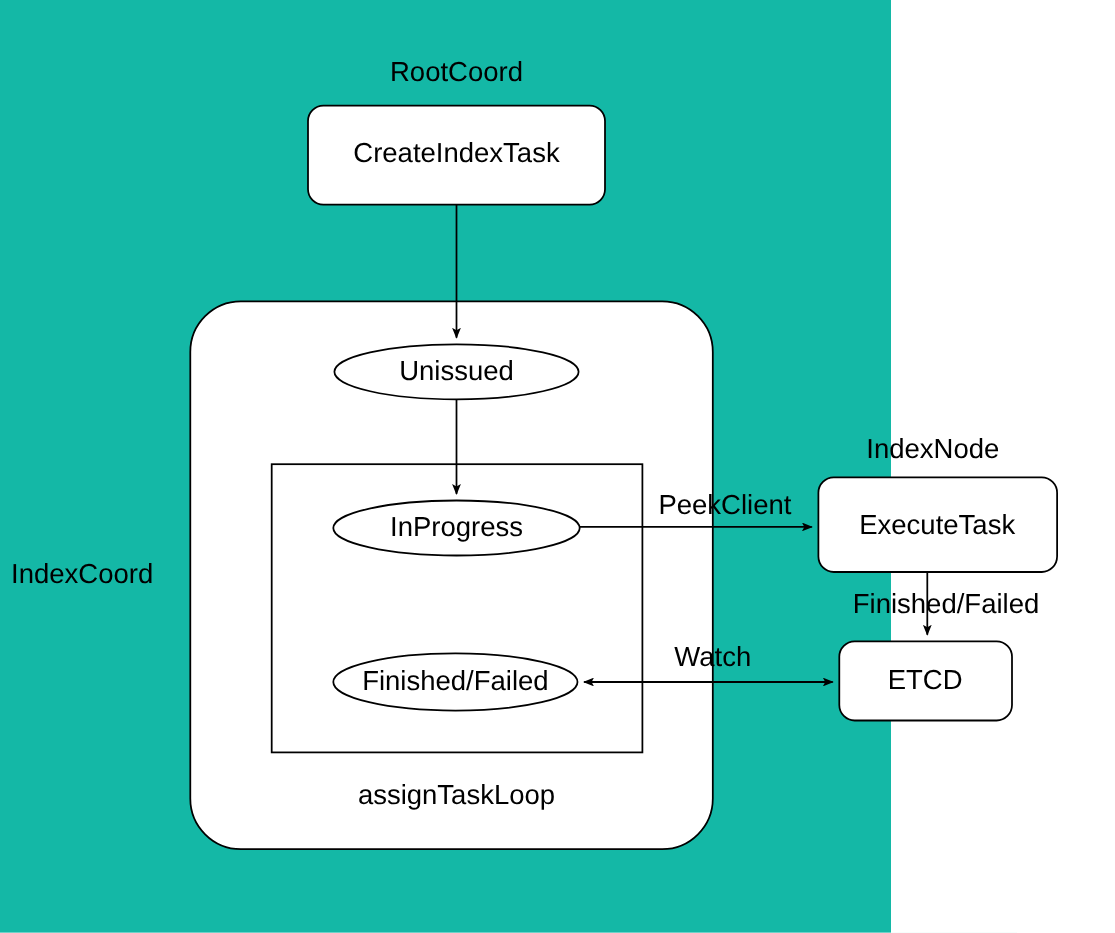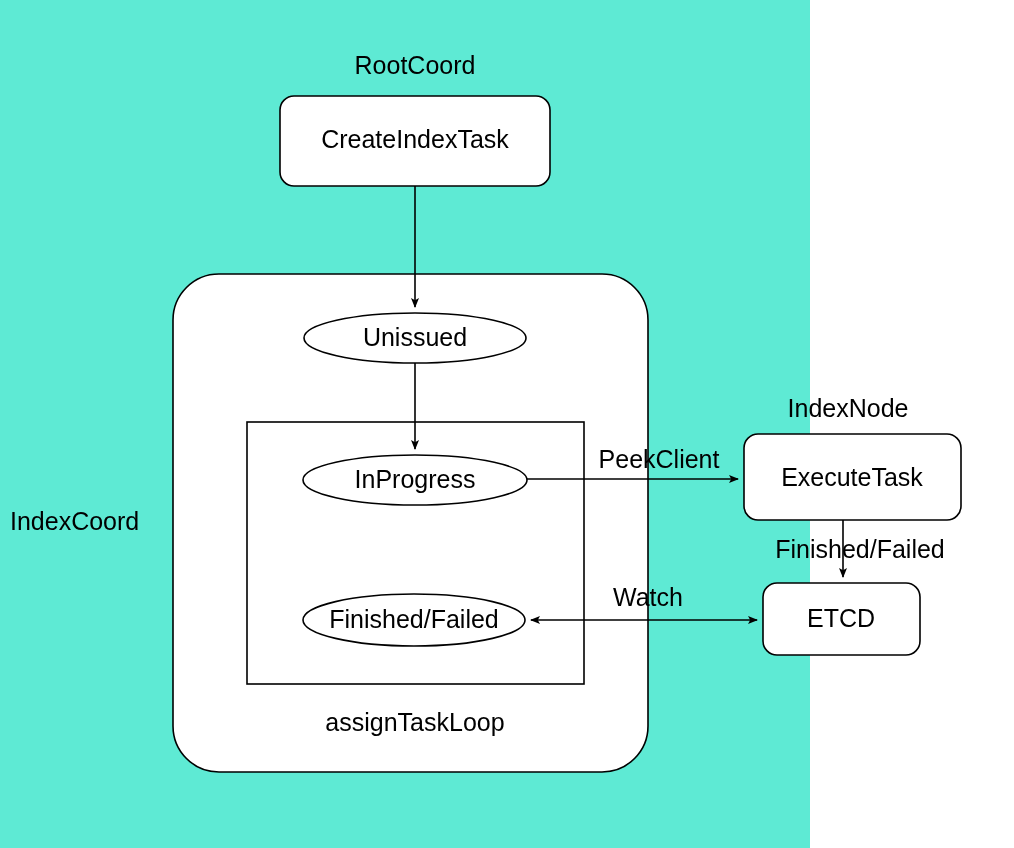--- a/index.html
+++ b/index.html
@@ -10,21 +10,21 @@
   body {
     width: 1014px;
     height: 848px;
     font-family: "Liberation Sans", sans-serif;
     overflow: hidden;
   }
   #diagram-root {
     position: relative;
     width: 810px;
     height: 848px;
-    background: #5eead4;
+    background: #14b8a6;
   }
   svg#flow {
     display: block;
     width: 1014px;
     height: 848px;
   }
   .shape-stroke {
     fill: #ffffff;
     stroke: #000000;
     stroke-width: 1.6;

